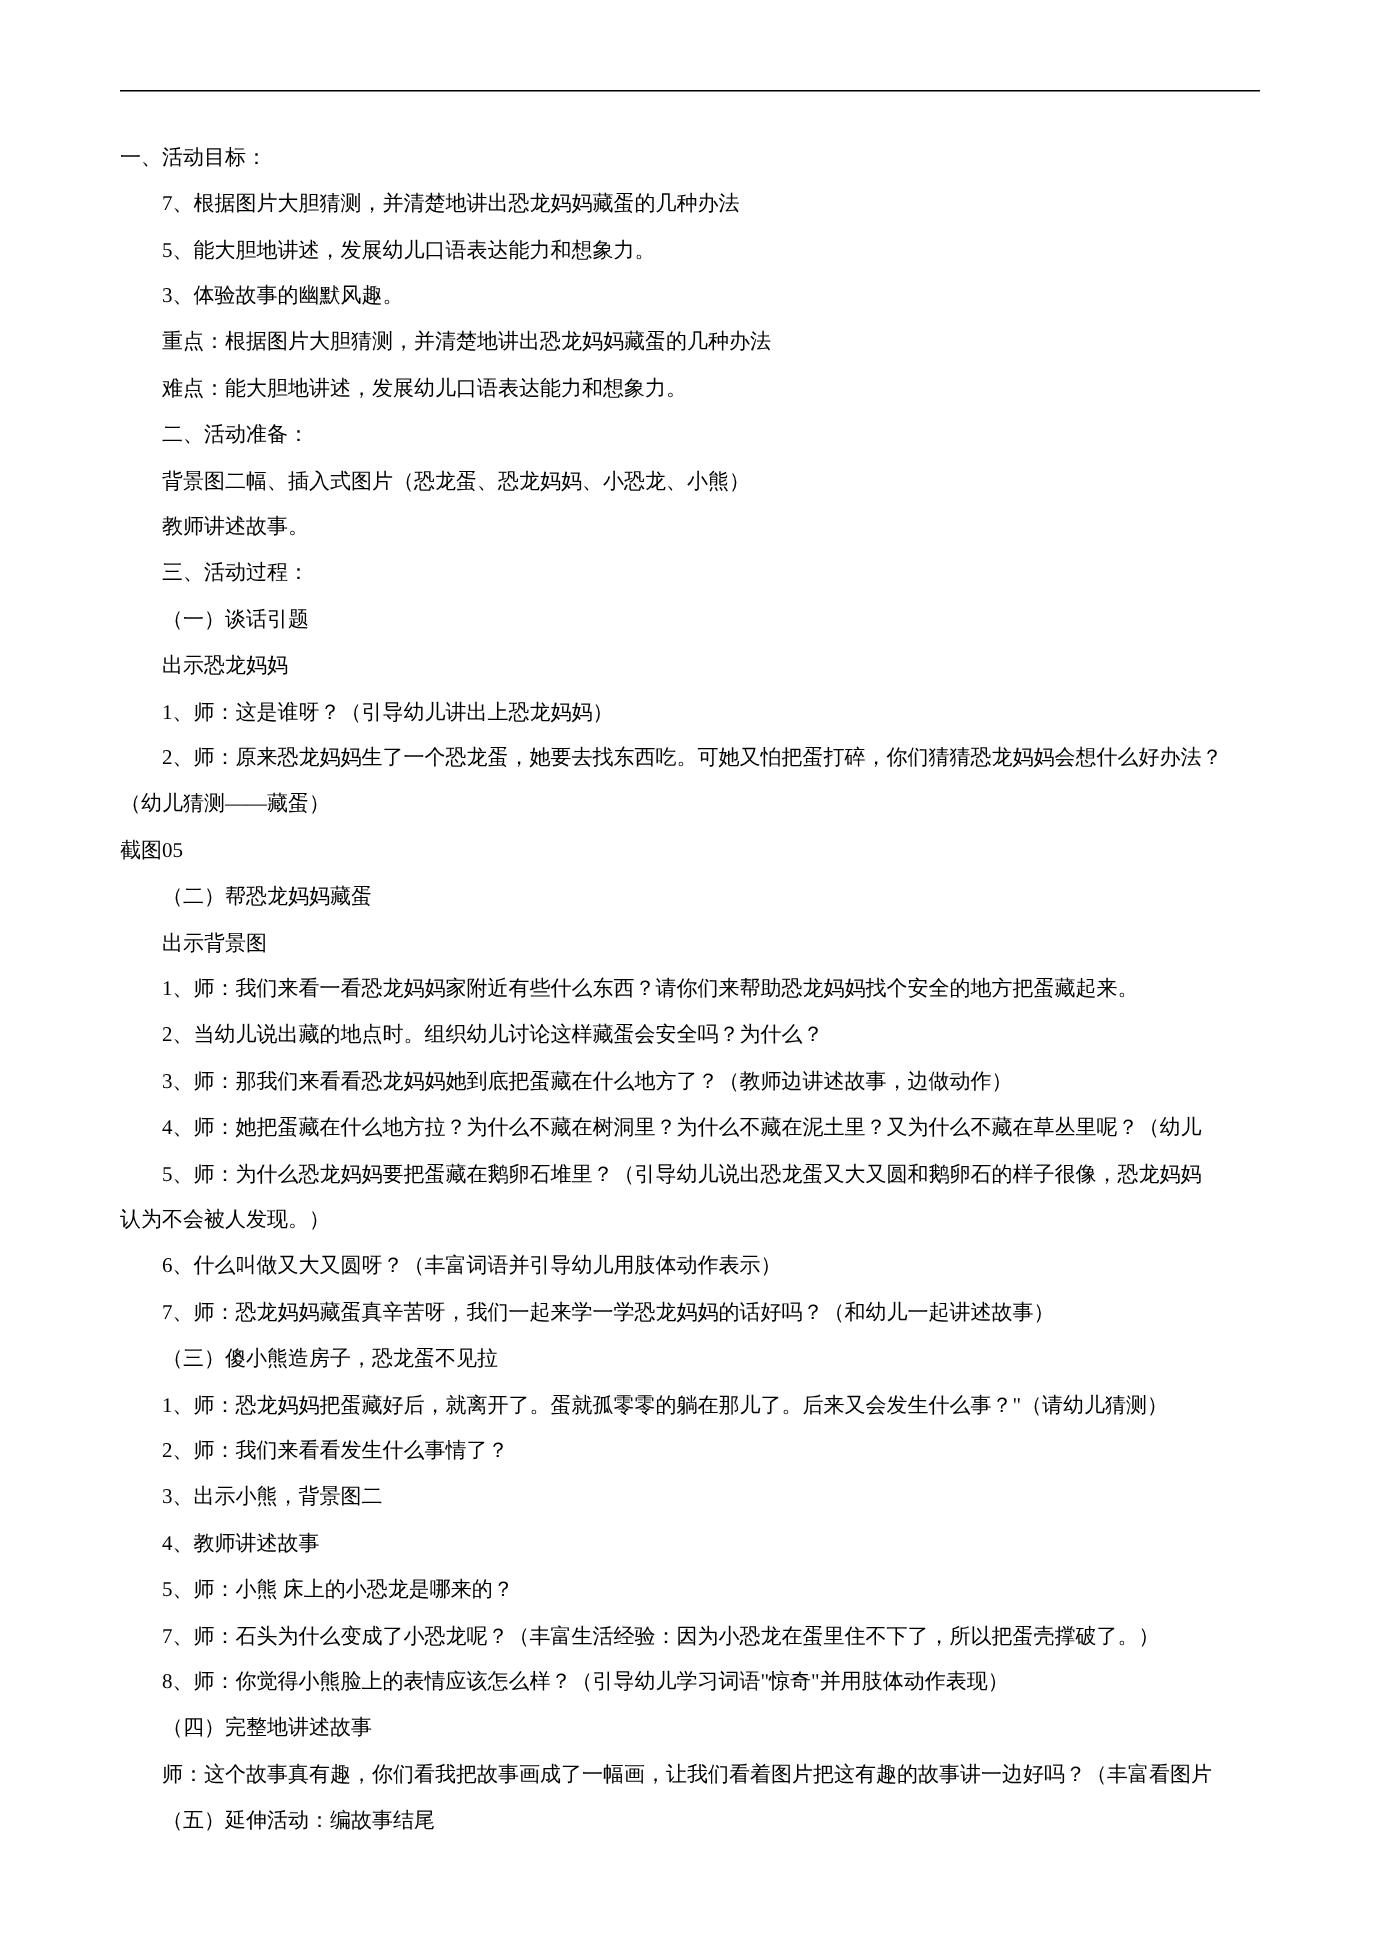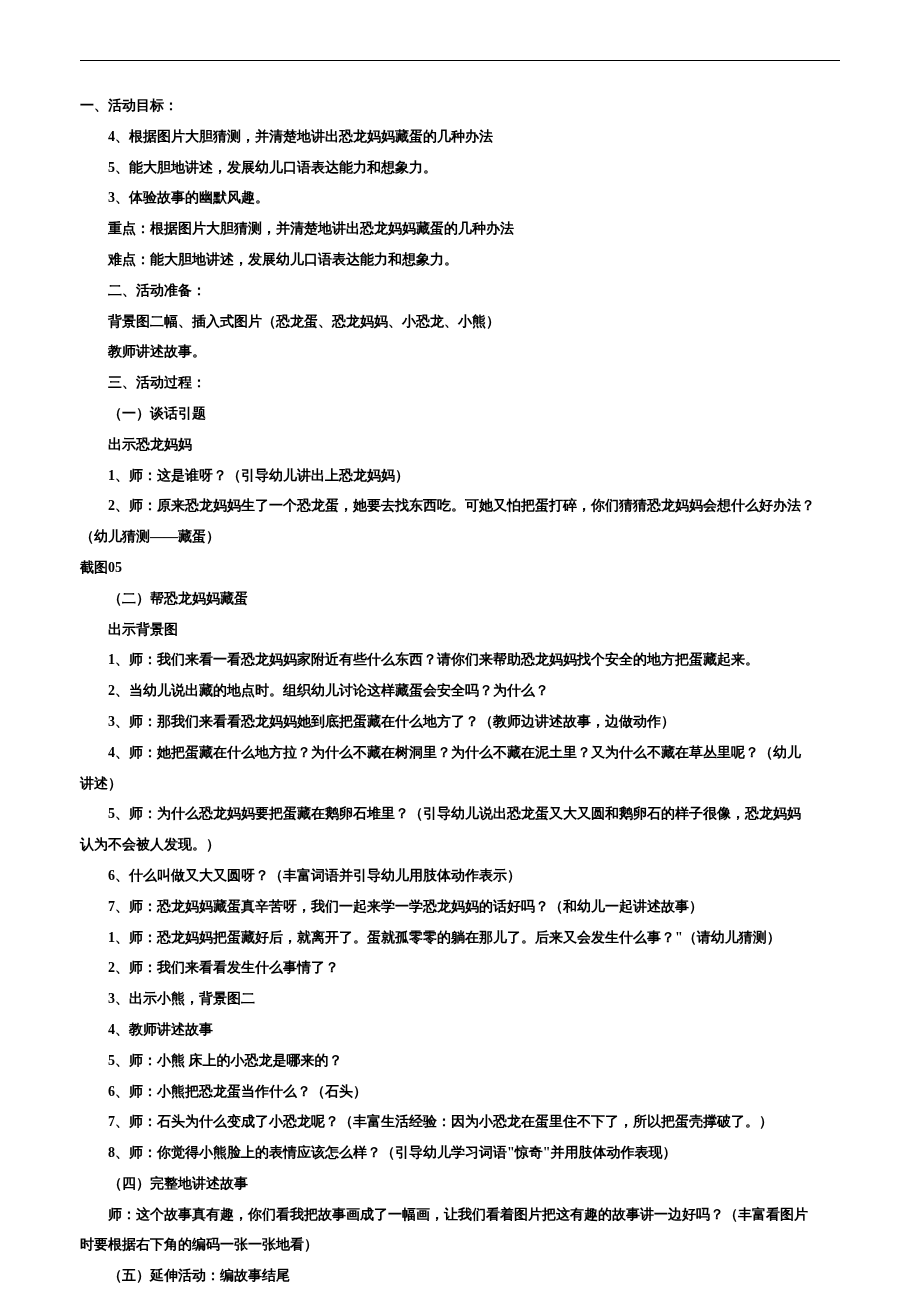--- a/index.html
+++ b/index.html
@@ -16,66 +16,63 @@
       color: #000;
       padding: 60px 80px 40px 80px;
     }
     .divider {
       border-top: 1px solid #000;
       margin-bottom: 30px;
       width: 100%;
     }
     .line {
       text-align: left;
-      font-weight: bold;
     }
     .indent-0 { padding-left: 0; }
     .indent-1 { padding-left: 28px; }
     .indent-2 { padding-left: 28px; }
     .no-indent { padding-left: 0; }
     .indent-wrap { padding-left: 28px; text-indent: 0; }
   </style>
 </head>
 <body>
 
 <div class="divider"></div>
 
 <div id="content">
     <div class="line indent-0">一、活动目标：</div>
-    <div class="line indent-1">4、根据图片大胆猜测，并清楚地讲出恐龙妈妈藏蛋的几种办法</div>
+    <div class="line indent-1">7、根据图片大胆猜测，并清楚地讲出恐龙妈妈藏蛋的几种办法</div>
     <div class="line indent-1">5、能大胆地讲述，发展幼儿口语表达能力和想象力。</div>
     <div class="line indent-1">3、体验故事的幽默风趣。</div>
     <div class="line indent-2">重点：根据图片大胆猜测，并清楚地讲出恐龙妈妈藏蛋的几种办法</div>
     <div class="line indent-1">难点：能大胆地讲述，发展幼儿口语表达能力和想象力。</div>
     <div class="line indent-1">二、活动准备：</div>
     <div class="line indent-1">背景图二幅、插入式图片（恐龙蛋、恐龙妈妈、小恐龙、小熊）</div>
     <div class="line indent-1">教师讲述故事。</div>
     <div class="line indent-1">三、活动过程：</div>
     <div class="line indent-1">（一）谈话引题</div>
     <div class="line indent-1">出示恐龙妈妈</div>
     <div class="line indent-1">1、师：这是谁呀？（引导幼儿讲出上恐龙妈妈）</div>
     <div class="line indent-wrap">2、师：原来恐龙妈妈生了一个恐龙蛋，她要去找东西吃。可她又怕把蛋打碎，你们猜猜恐龙妈妈会想什么好办法？</div>
     <div class="line no-indent">（幼儿猜测——藏蛋）</div>
     <div class="line no-indent">截图05</div>
     <div class="line indent-1">（二）帮恐龙妈妈藏蛋</div>
     <div class="line indent-1">出示背景图</div>
     <div class="line indent-1">1、师：我们来看一看恐龙妈妈家附近有些什么东西？请你们来帮助恐龙妈妈找个安全的地方把蛋藏起来。</div>
     <div class="line indent-1">2、当幼儿说出藏的地点时。组织幼儿讨论这样藏蛋会安全吗？为什么？</div>
     <div class="line indent-1">3、师：那我们来看看恐龙妈妈她到底把蛋藏在什么地方了？（教师边讲述故事，边做动作）</div>
     <div class="line indent-wrap">4、师：她把蛋藏在什么地方拉？为什么不藏在树洞里？为什么不藏在泥土里？又为什么不藏在草丛里呢？（幼儿</div>
-    <div class="line no-indent">讲述）</div>
     <div class="line indent-wrap">5、师：为什么恐龙妈妈要把蛋藏在鹅卵石堆里？（引导幼儿说出恐龙蛋又大又圆和鹅卵石的样子很像，恐龙妈妈</div>
     <div class="line no-indent">认为不会被人发现。）</div>
     <div class="line indent-1">6、什么叫做又大又圆呀？（丰富词语并引导幼儿用肢体动作表示）</div>
     <div class="line indent-1">7、师：恐龙妈妈藏蛋真辛苦呀，我们一起来学一学恐龙妈妈的话好吗？（和幼儿一起讲述故事）</div>
+    <div class="line indent-1">（三）傻小熊造房子，恐龙蛋不见拉</div>
     <div class="line indent-1">1、师：恐龙妈妈把蛋藏好后，就离开了。蛋就孤零零的躺在那儿了。后来又会发生什么事？"（请幼儿猜测）</div>
     <div class="line indent-1">2、师：我们来看看发生什么事情了？</div>
     <div class="line indent-1">3、出示小熊，背景图二</div>
     <div class="line indent-1">4、教师讲述故事</div>
     <div class="line indent-1">5、师：小熊 床上的小恐龙是哪来的？</div>
-    <div class="line indent-1">6、师：小熊把恐龙蛋当作什么？（石头）</div>
     <div class="line indent-1">7、师：石头为什么变成了小恐龙呢？（丰富生活经验：因为小恐龙在蛋里住不下了，所以把蛋壳撑破了。）</div>
     <div class="line indent-1">8、师：你觉得小熊脸上的表情应该怎么样？（引导幼儿学习词语"惊奇"并用肢体动作表现）</div>
     <div class="line indent-1">（四）完整地讲述故事</div>
     <div class="line indent-wrap">师：这个故事真有趣，你们看我把故事画成了一幅画，让我们看着图片把这有趣的故事讲一边好吗？（丰富看图片</div>
-    <div class="line no-indent">时要根据右下角的编码一张一张地看）</div>
     <div class="line indent-1">（五）延伸活动：编故事结尾</div>
   </div>
 
 </body></html>

